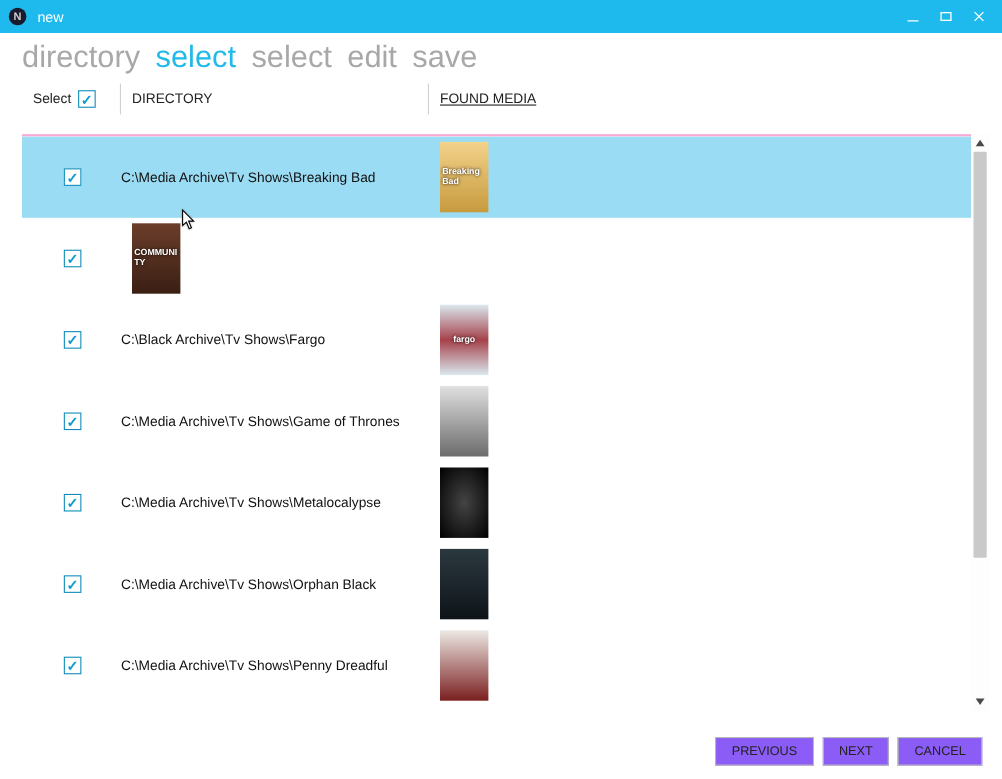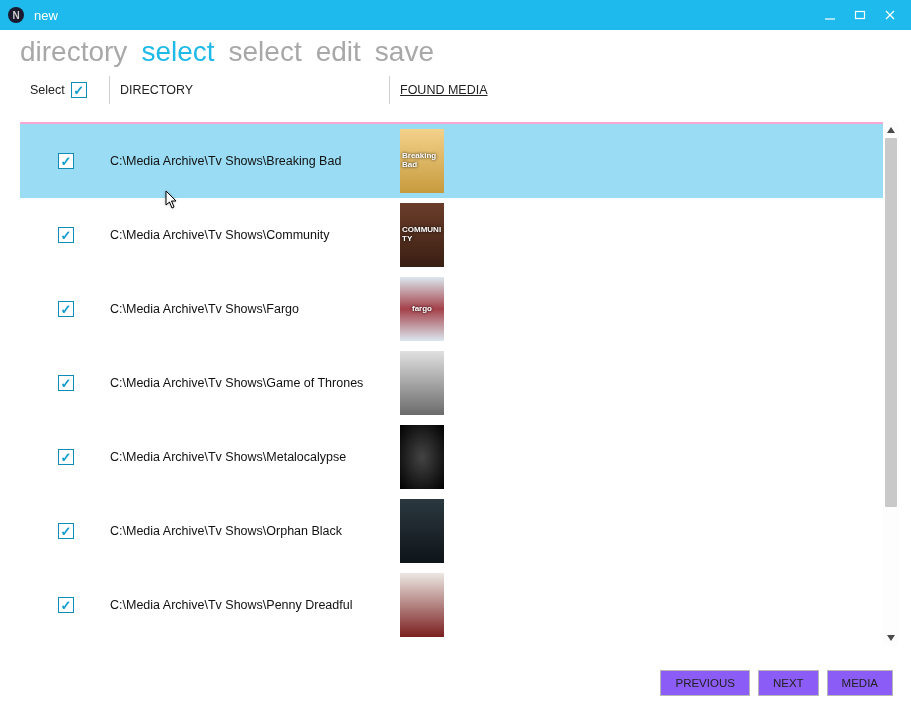--- a/index.html
+++ b/index.html
@@ -211,32 +211,31 @@
         <div class="cell-media">
           <div class="poster p0">
             <div class="pname">Breaking Bad</div>
           </div>
         </div>
       </div>
       <div class="row">
         <div class="cell-check">
           <span class="checkbox checked"></span>
         </div>
-        <div class="cell-dir">C:\Media Archive\Tv Shows\Community</div>
         <div class="cell-media">
           <div class="poster p1">
             <div class="pname">COMMUNITY</div>
           </div>
         </div>
       </div>
       <div class="row">
         <div class="cell-check">
           <span class="checkbox checked"></span>
         </div>
-        <div class="cell-dir">C:\Media Archive\Tv Shows\Fargo</div>
+        <div class="cell-dir">C:\Black Archive\Tv Shows\Fargo</div>
         <div class="cell-media">
           <div class="poster p2">
             <div class="pname">fargo</div>
           </div>
         </div>
       </div>
       <div class="row">
         <div class="cell-check">
           <span class="checkbox checked"></span>
         </div>
@@ -300,14 +299,14 @@
 
 <div class="cursor">
   <svg width="16" height="20">
       <path d="M1 1 L1 15 L4.5 12 L7 18 L9 17 L6.5 11 L11 11 Z" fill="#fff" stroke="#000" stroke-width="1"></path>
     </svg>
 </div>
 
 <div class="footer">
   <button class="btn">PREVIOUS</button>
   <button class="btn">NEXT</button>
-  <button class="btn">MEDIA</button>
+  <button class="btn">CANCEL</button>
 </div>
 
 </body></html>

